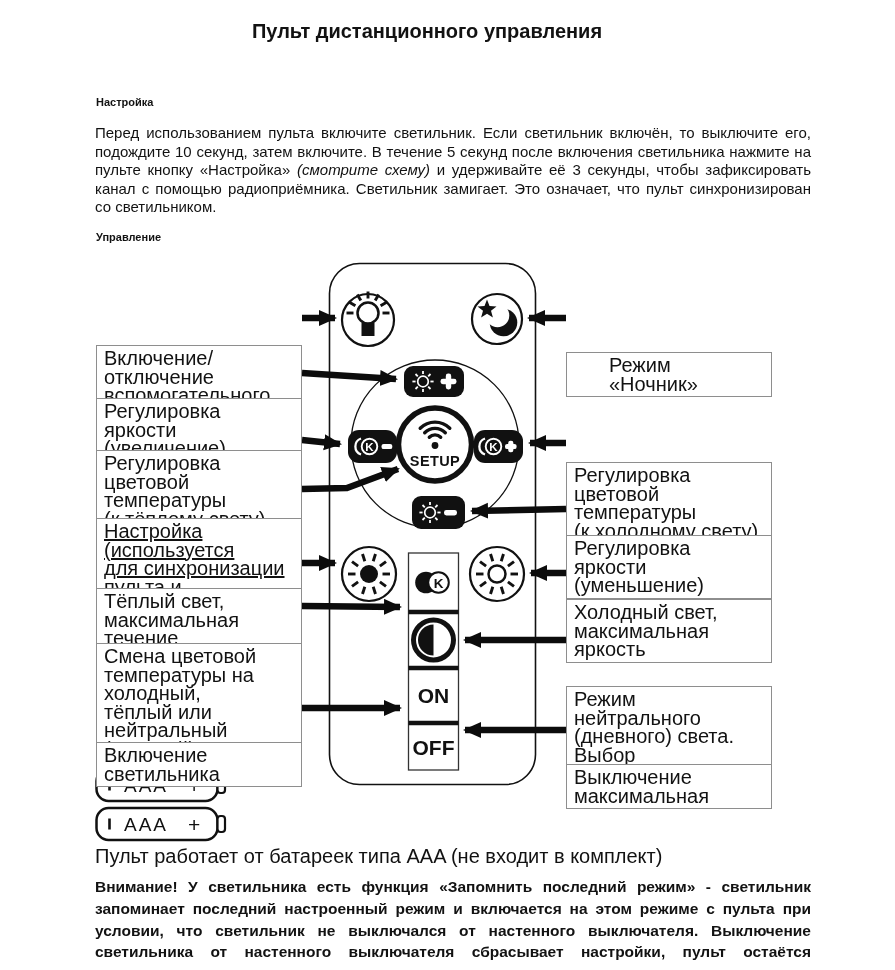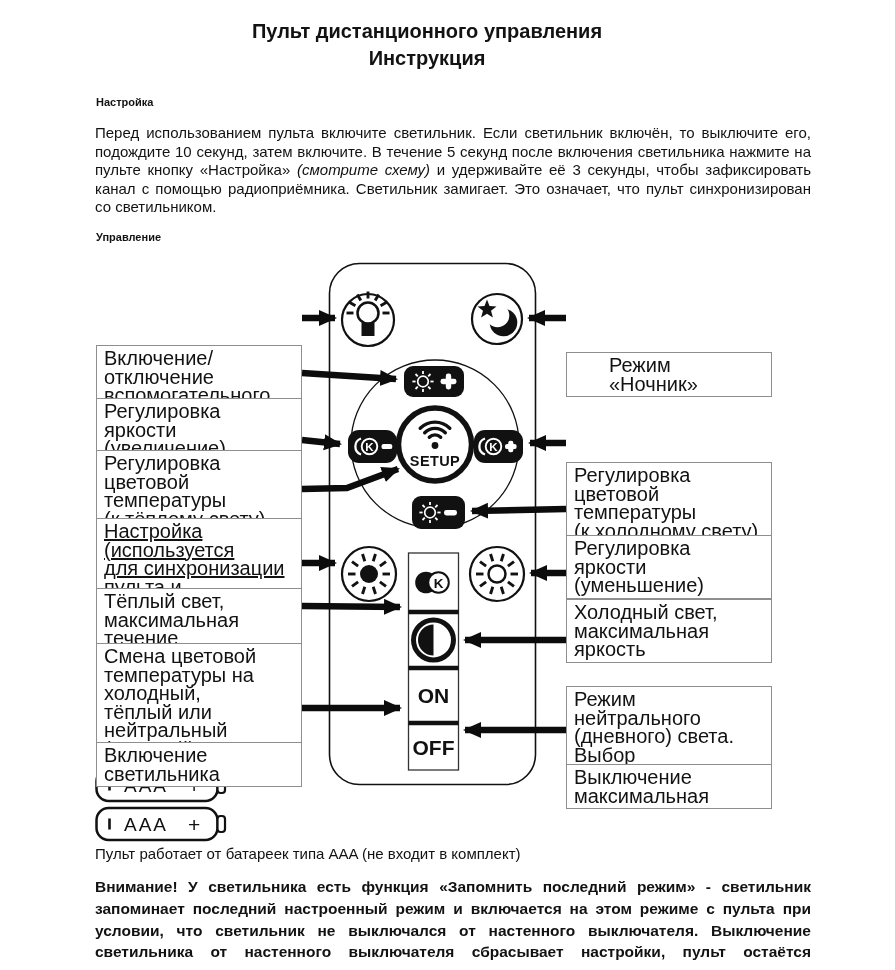--- a/index.html
+++ b/index.html
@@ -3,34 +3,33 @@
 <meta charset="utf-8">
 <style>
   html,body{margin:0;padding:0;background:#fff;}
   body{width:895px;height:970px;position:relative;font-family:"Liberation Sans",sans-serif;color:#121212;overflow:hidden;}
   .abs{position:absolute;}
   .title{left:0;top:18px;width:854px;text-align:center;font-weight:bold;font-size:20px;line-height:27px;}
   .heading{left:96px;font-weight:bold;font-size:11px;}
   .para{left:95px;width:716px;font-size:15px;line-height:18.6px;text-align:justify;}
   .para .it{font-style:italic;}
   .warn{left:95px;top:876px;width:716px;font-size:15.5px;line-height:21.8px;font-weight:bold;text-align:justify;}
-  .bat-note{left:95px;top:845px;font-size:15px;}
+  .bat-note{left:95px;top:845px;font-size:20px;}
   .lbl{width:206px;box-sizing:border-box;border:1.4px solid #8e8e8e;background:#fff;
        padding:3px 7px;font-size:20px;line-height:18.5px;white-space:pre-line;margin-top:46px;}
   .lbl.left{left:96px;}
   .lbl.right{left:566px;}
   svg text{font-family:"Liberation Sans",sans-serif;}
   .svgwrap{left:0;top:260px;width:895px;height:590px;}
 </style>
 </head>
 <body>
 
 <div class="abs title">
   <div>Пульт дистанционного управления</div>
-  <div>Инструкция</div>
 </div>
 
 <div class="abs heading" style="top:96px;">Настройка</div>
 
 <p class="abs para" style="top:124px;margin:0;"><span>Перед использованием пульта включите светильник. Если светильник включён, то выключите его, подождите 10 секунд, затем включите. В течение 5 секунд после включения светильника нажмите на пульте кнопку «Настройка» </span><span class="it">(смотрите схему)</span><span> и удерживайте её 3 секунды, чтобы зафиксировать канал с помощью радиоприёмника. Светильник замигает. Это означает, что пульт синхронизирован со светильником.</span></p>
 
 <div class="abs heading" style="top:231px;">Управление</div>
 
 <svg class="abs svgwrap" viewBox="0 260 895 590">
   <defs>

